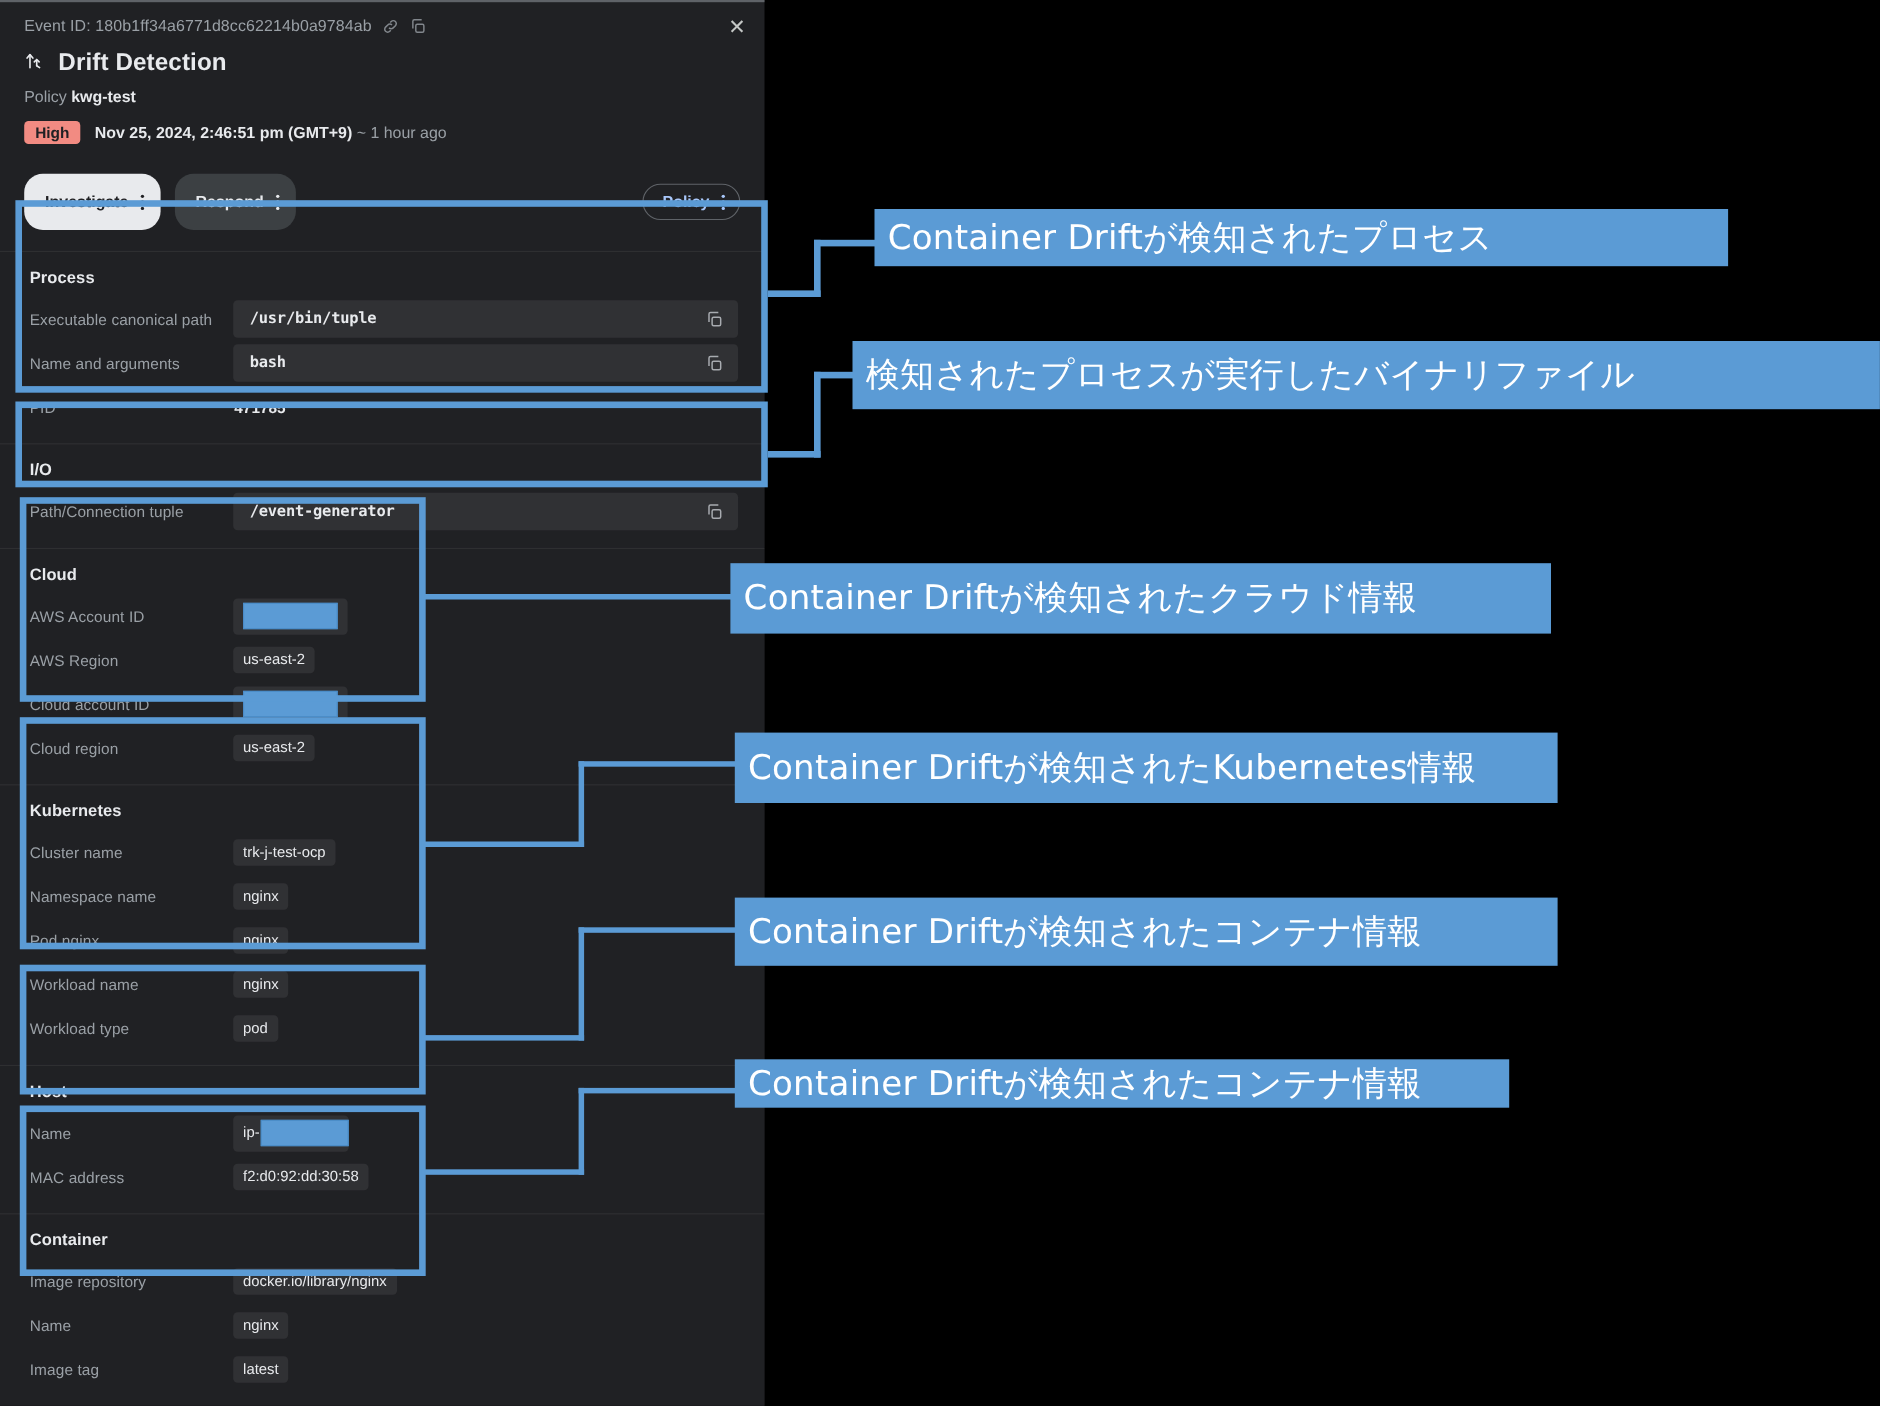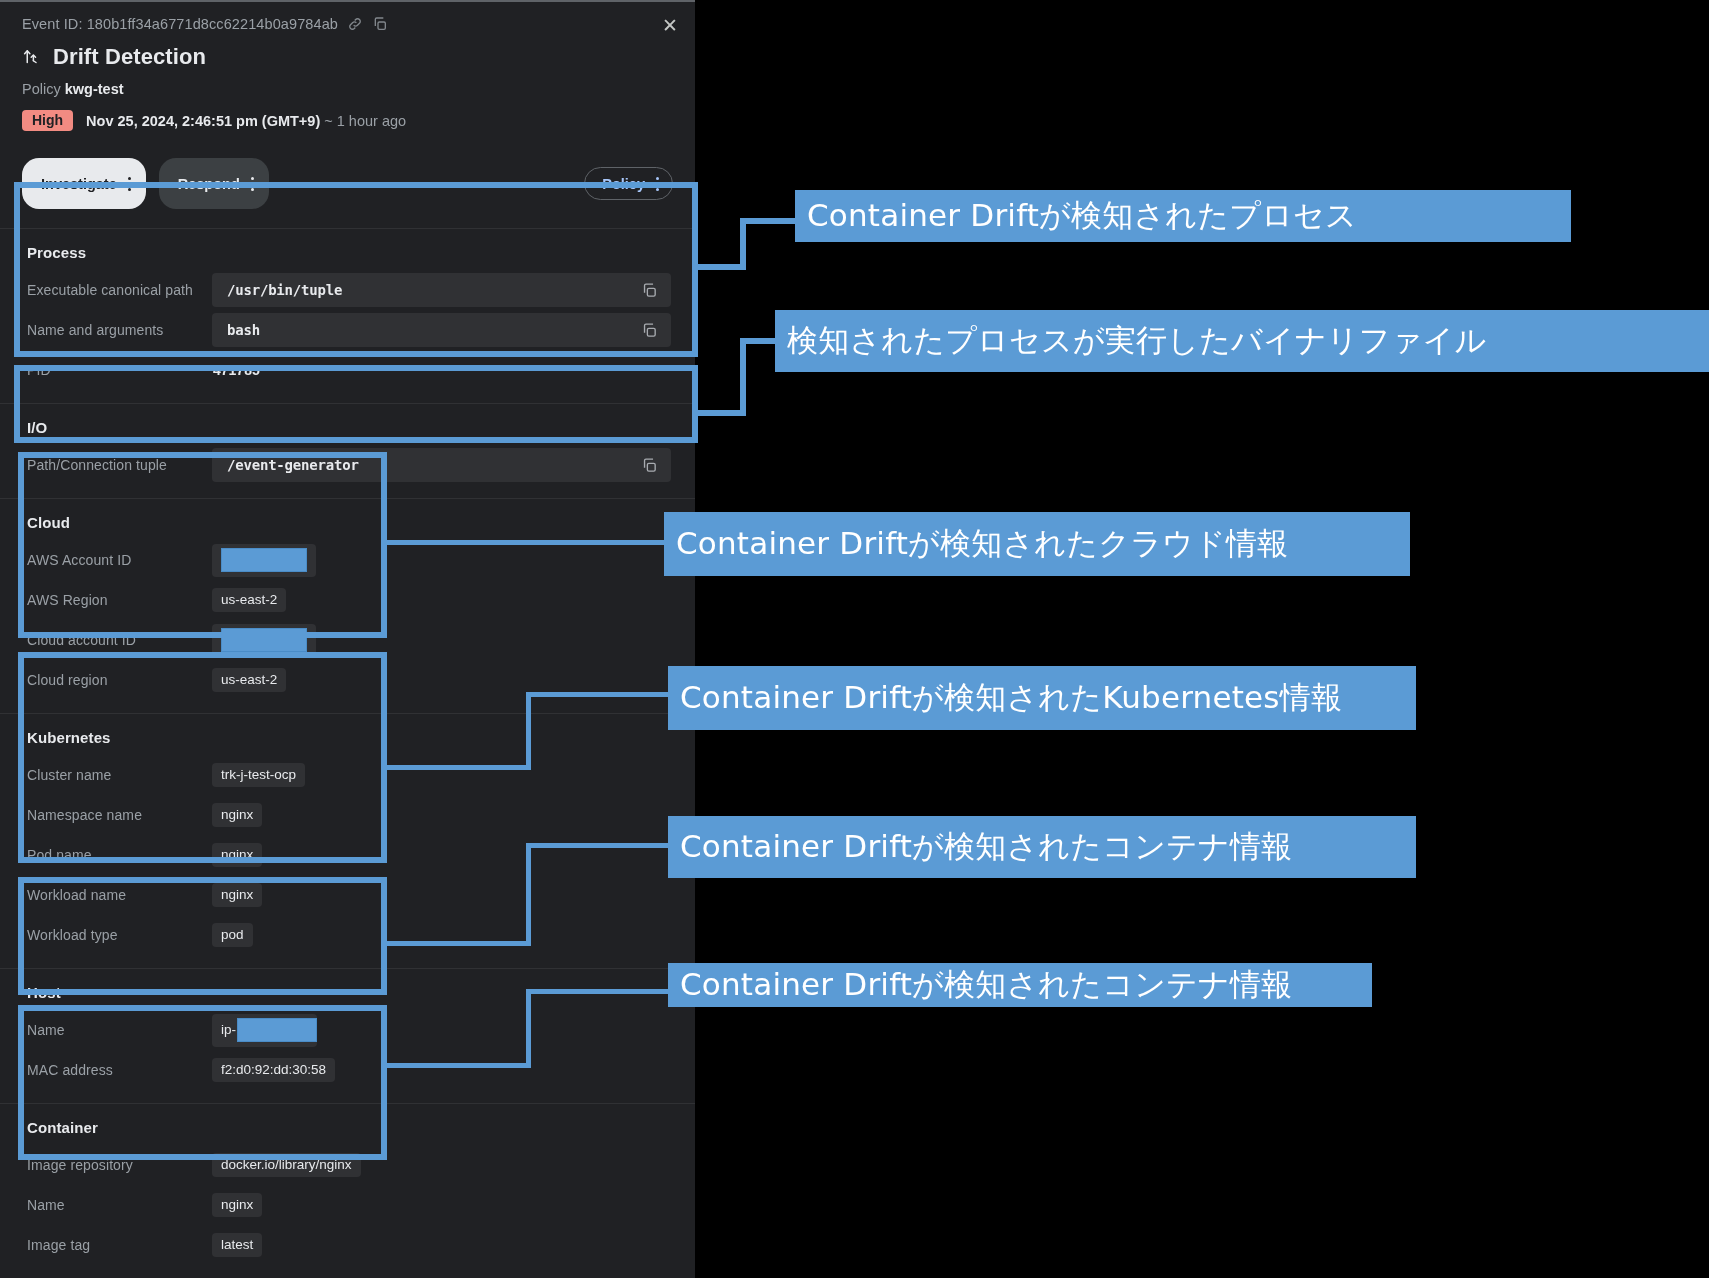--- a/index.html
+++ b/index.html
@@ -272,21 +272,21 @@
 
         <div class="row">
           <div class="lbl">Cluster name</div>
           <div class="chip">trk-j-test-ocp</div>
         </div>
         <div class="row">
           <div class="lbl">Namespace name</div>
           <div class="chip">nginx</div>
         </div>
         <div class="row">
-          <div class="lbl">Pod name</div>
+          <div class="lbl">Pod nginx</div>
           <div class="chip">nginx</div>
         </div>
         <div class="row">
           <div class="lbl">Workload name</div>
           <div class="chip">nginx</div>
         </div>
         <div class="row">
           <div class="lbl">Workload type</div>
           <div class="chip">pod</div>
         </div>

